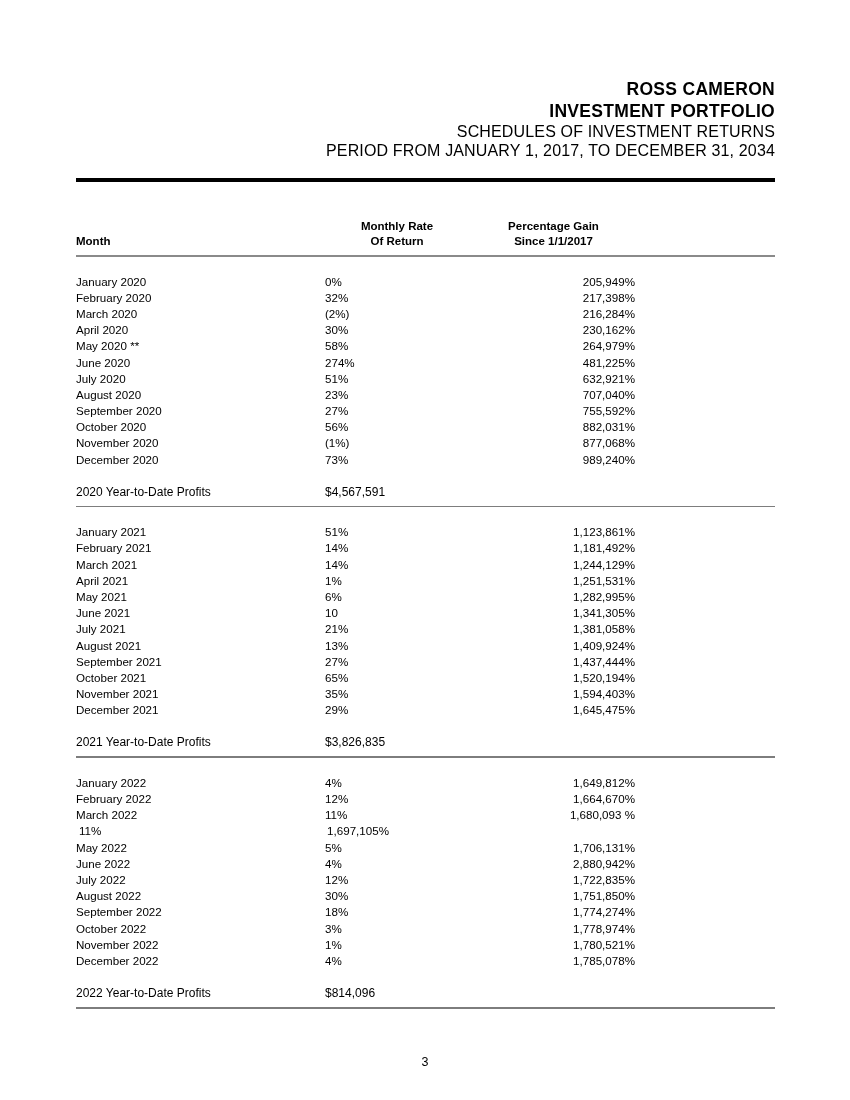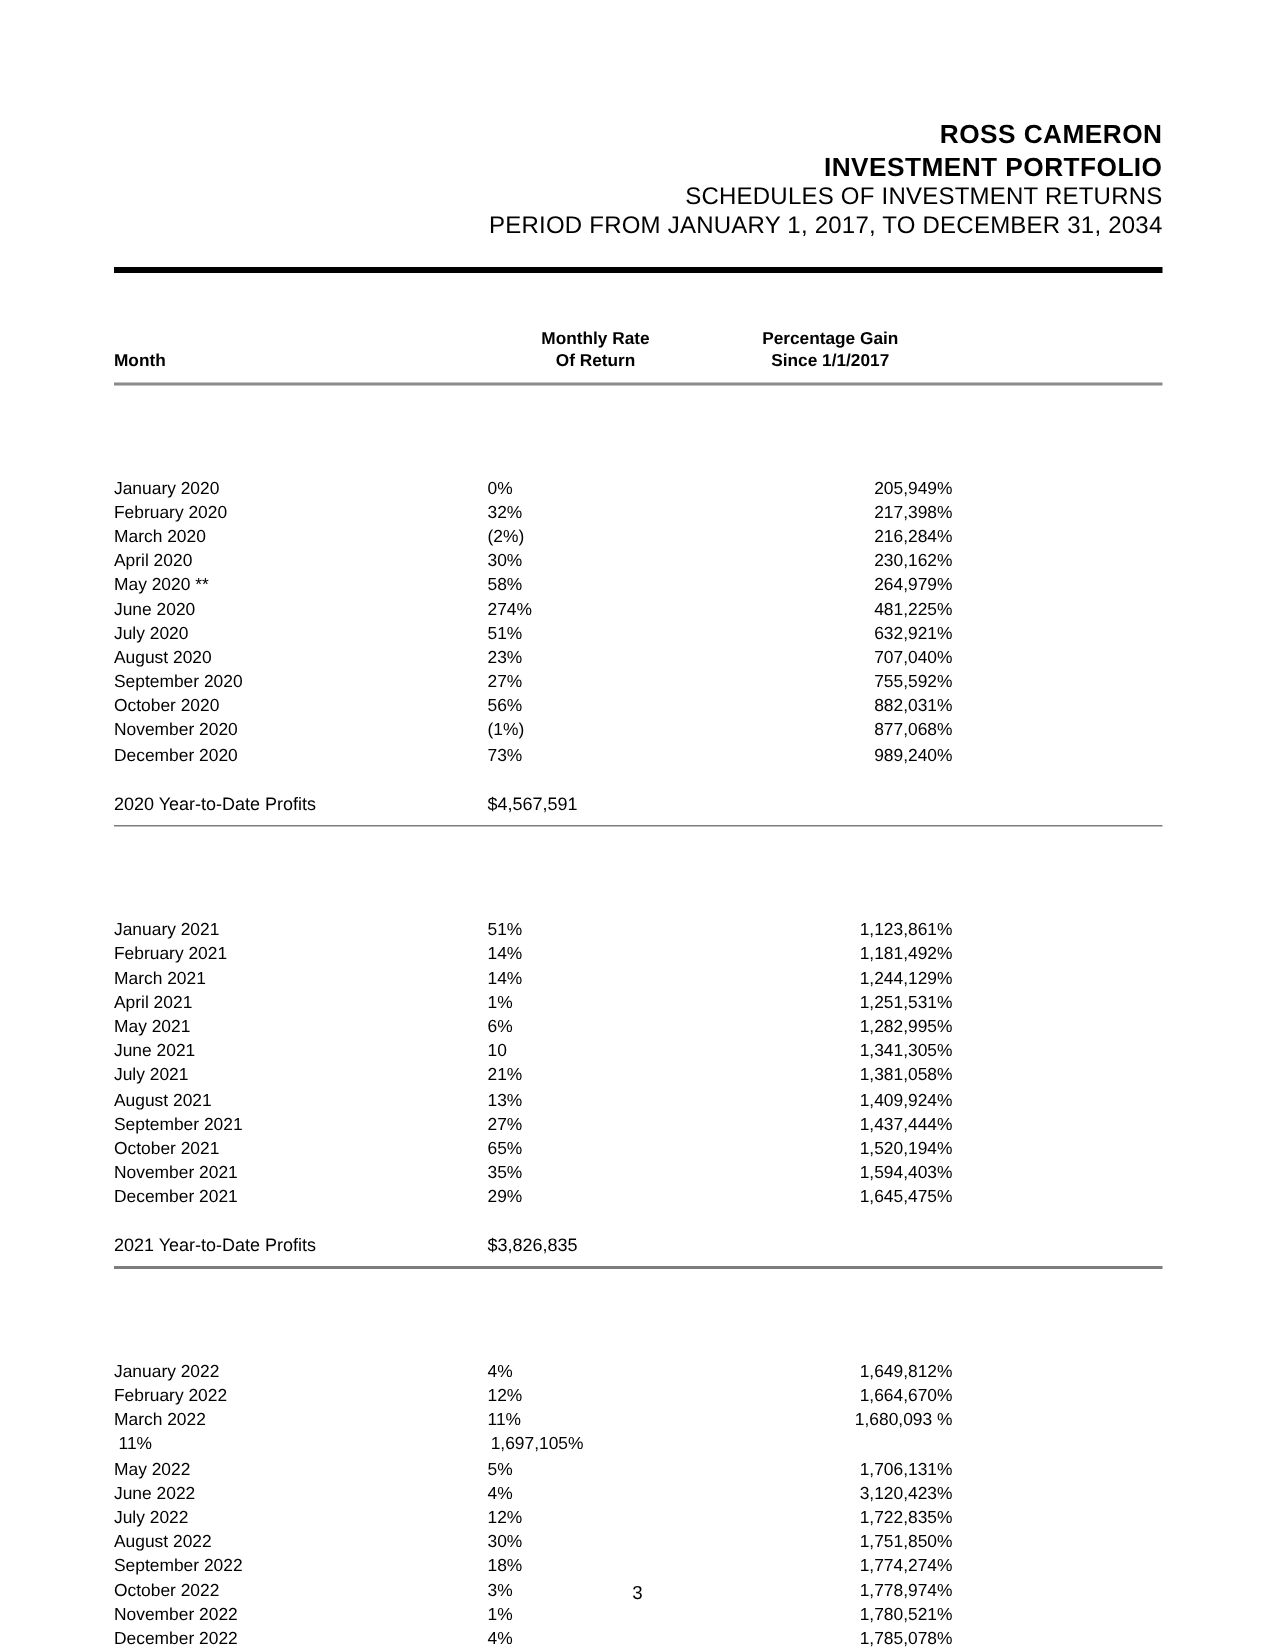--- a/index.html
+++ b/index.html
@@ -88,21 +88,20 @@
 
   .head-rule {
     margin-top: 6px;
     width: 699px;
     height: 1.6px;
     background: #8a8a8a;
   }
 
   .section {
     padding-top: 17px;
-    margin-top: 44px;
   }
   .row {
     display: flex;
     align-items: baseline;
     height: 16.2px;
   }
   .cell {
     font-size: 11.6px;
     line-height: 16.2px;
     white-space: nowrap;
@@ -335,21 +334,21 @@
             <div class="cell gain">1,697,105%</div>
           </div>
           <div class="row">
             <div class="cell month">May 2022</div>
             <div class="cell rate">5%</div>
             <div class="cell gain">1,706,131%</div>
           </div>
           <div class="row">
             <div class="cell month">June 2022</div>
             <div class="cell rate">4%</div>
-            <div class="cell gain">3,120,423%</div>
+            <div class="cell gain">2,880,942%</div>
           </div>
           <div class="row">
             <div class="cell month">July 2022</div>
             <div class="cell rate">12%</div>
             <div class="cell gain">1,722,835%</div>
           </div>
           <div class="row">
             <div class="cell month">August 2022</div>
             <div class="cell rate">30%</div>
             <div class="cell gain">1,751,850%</div>

